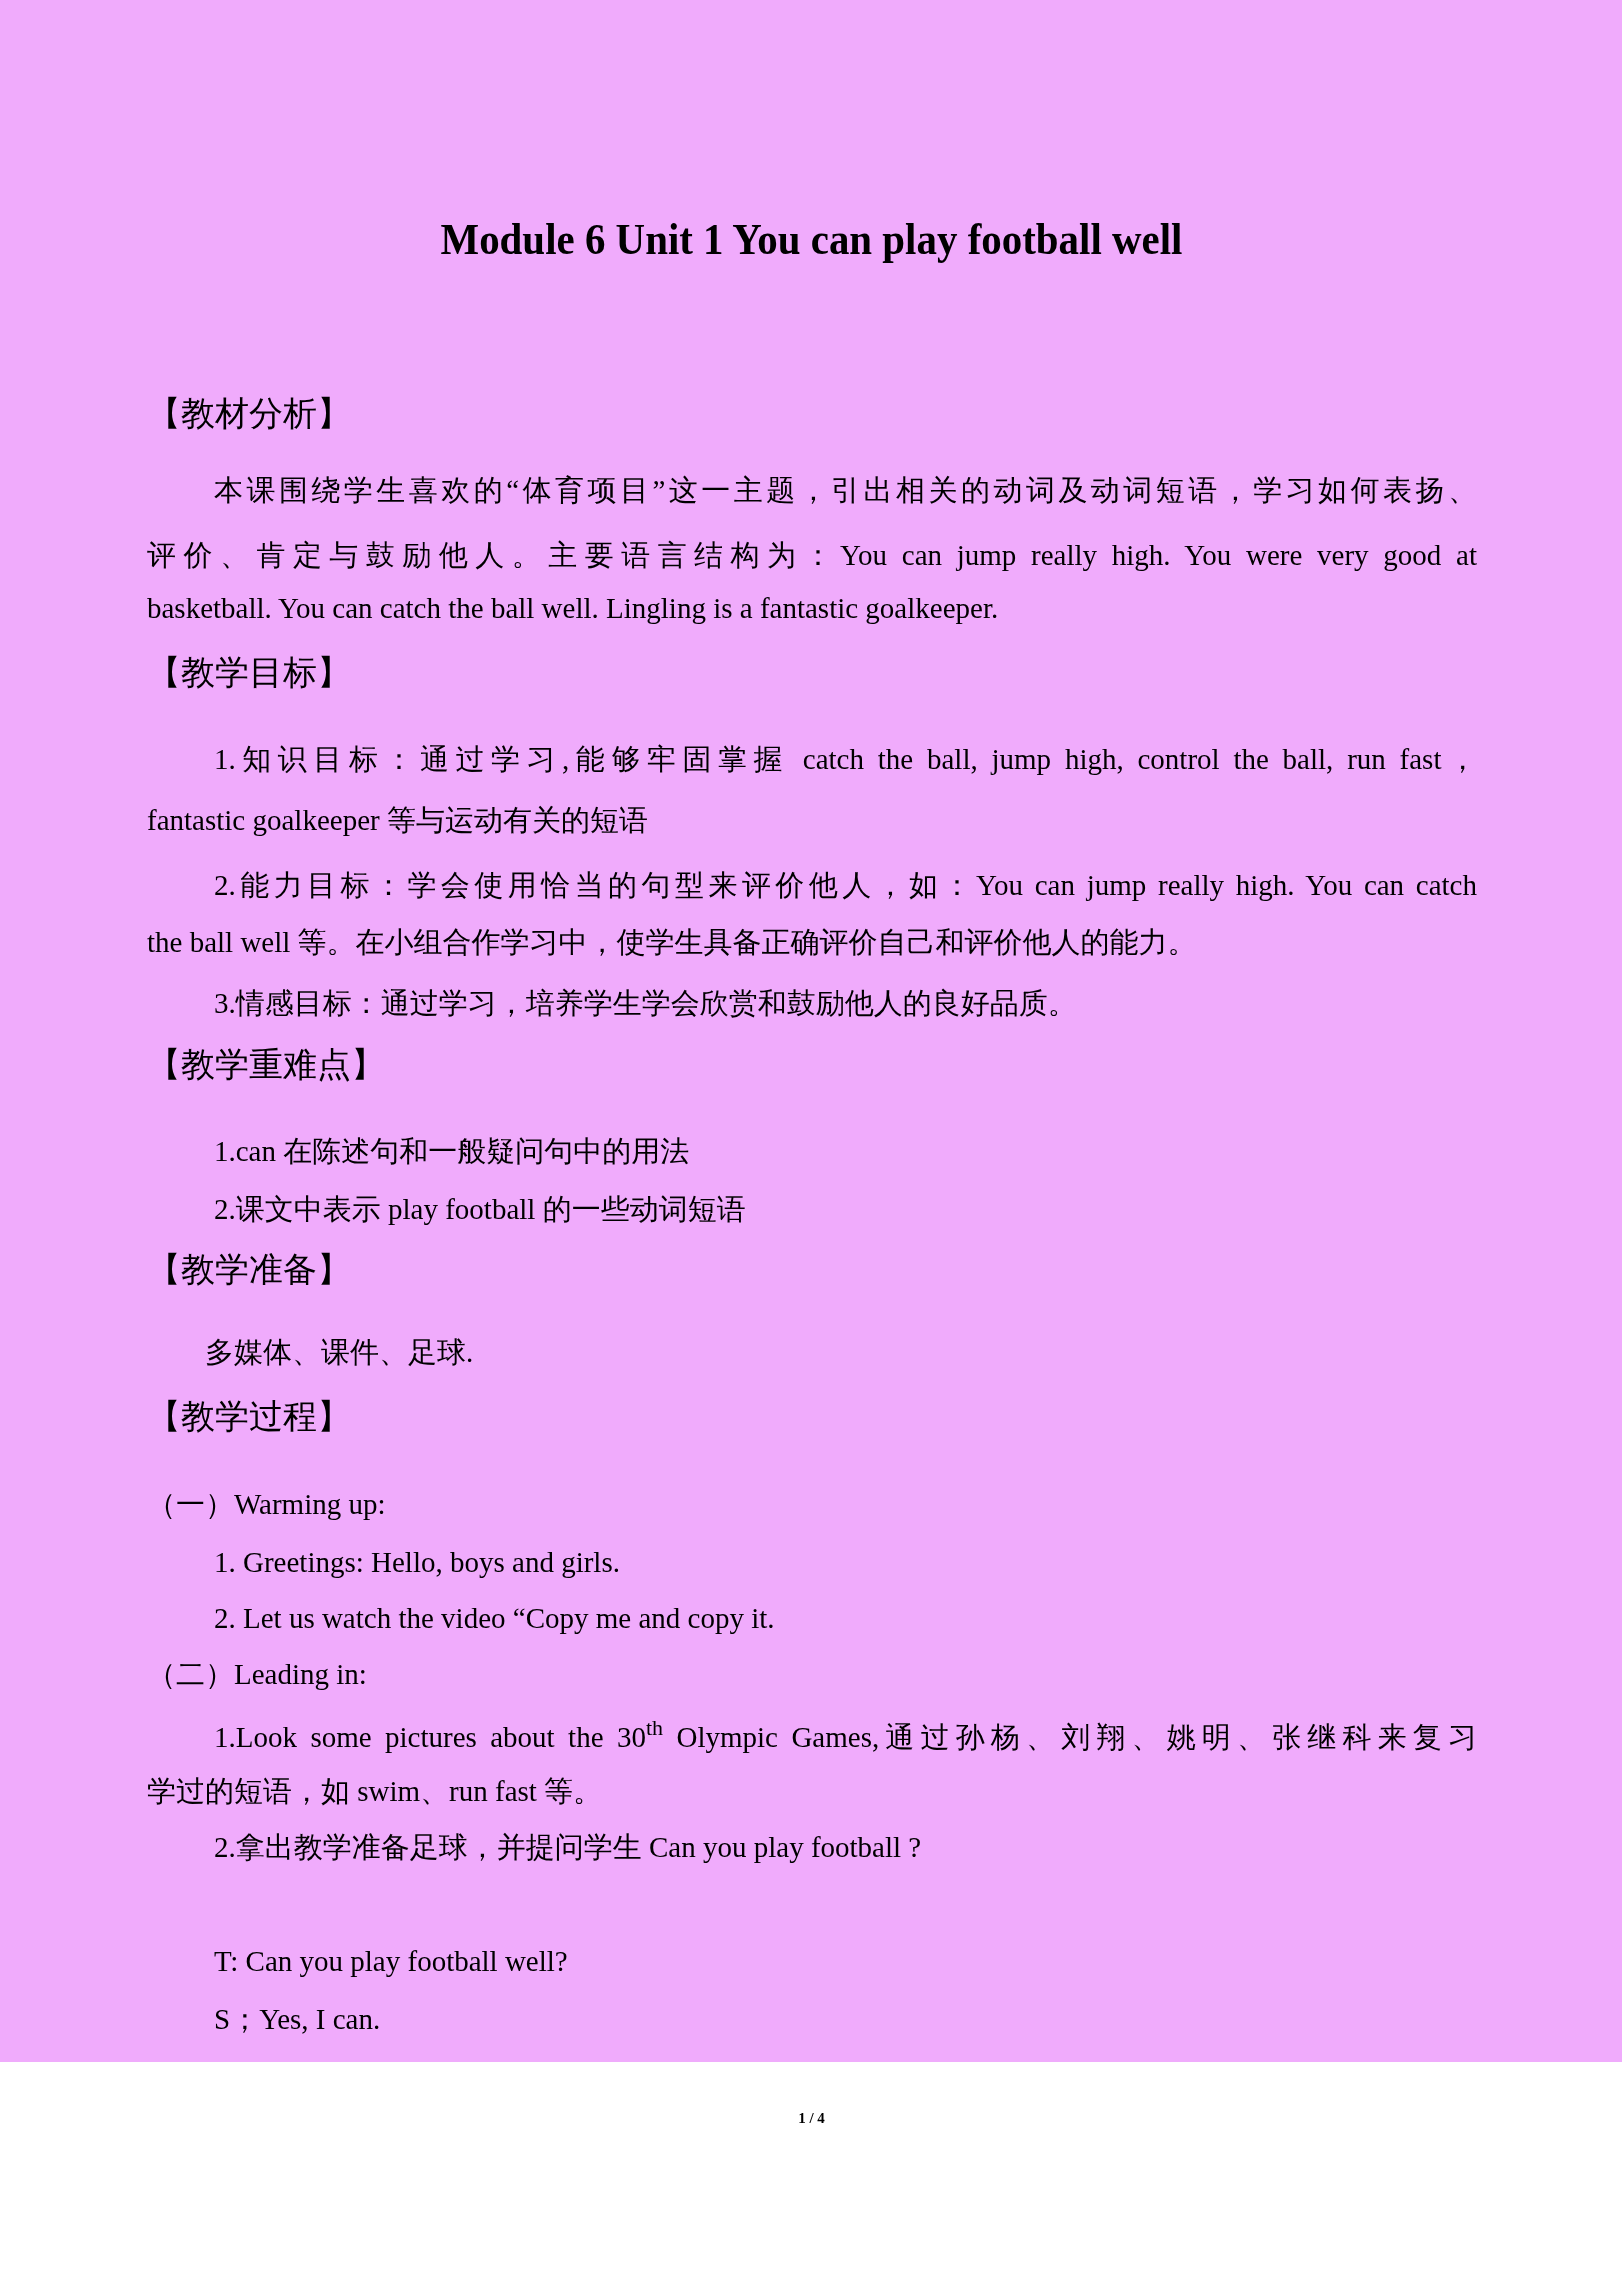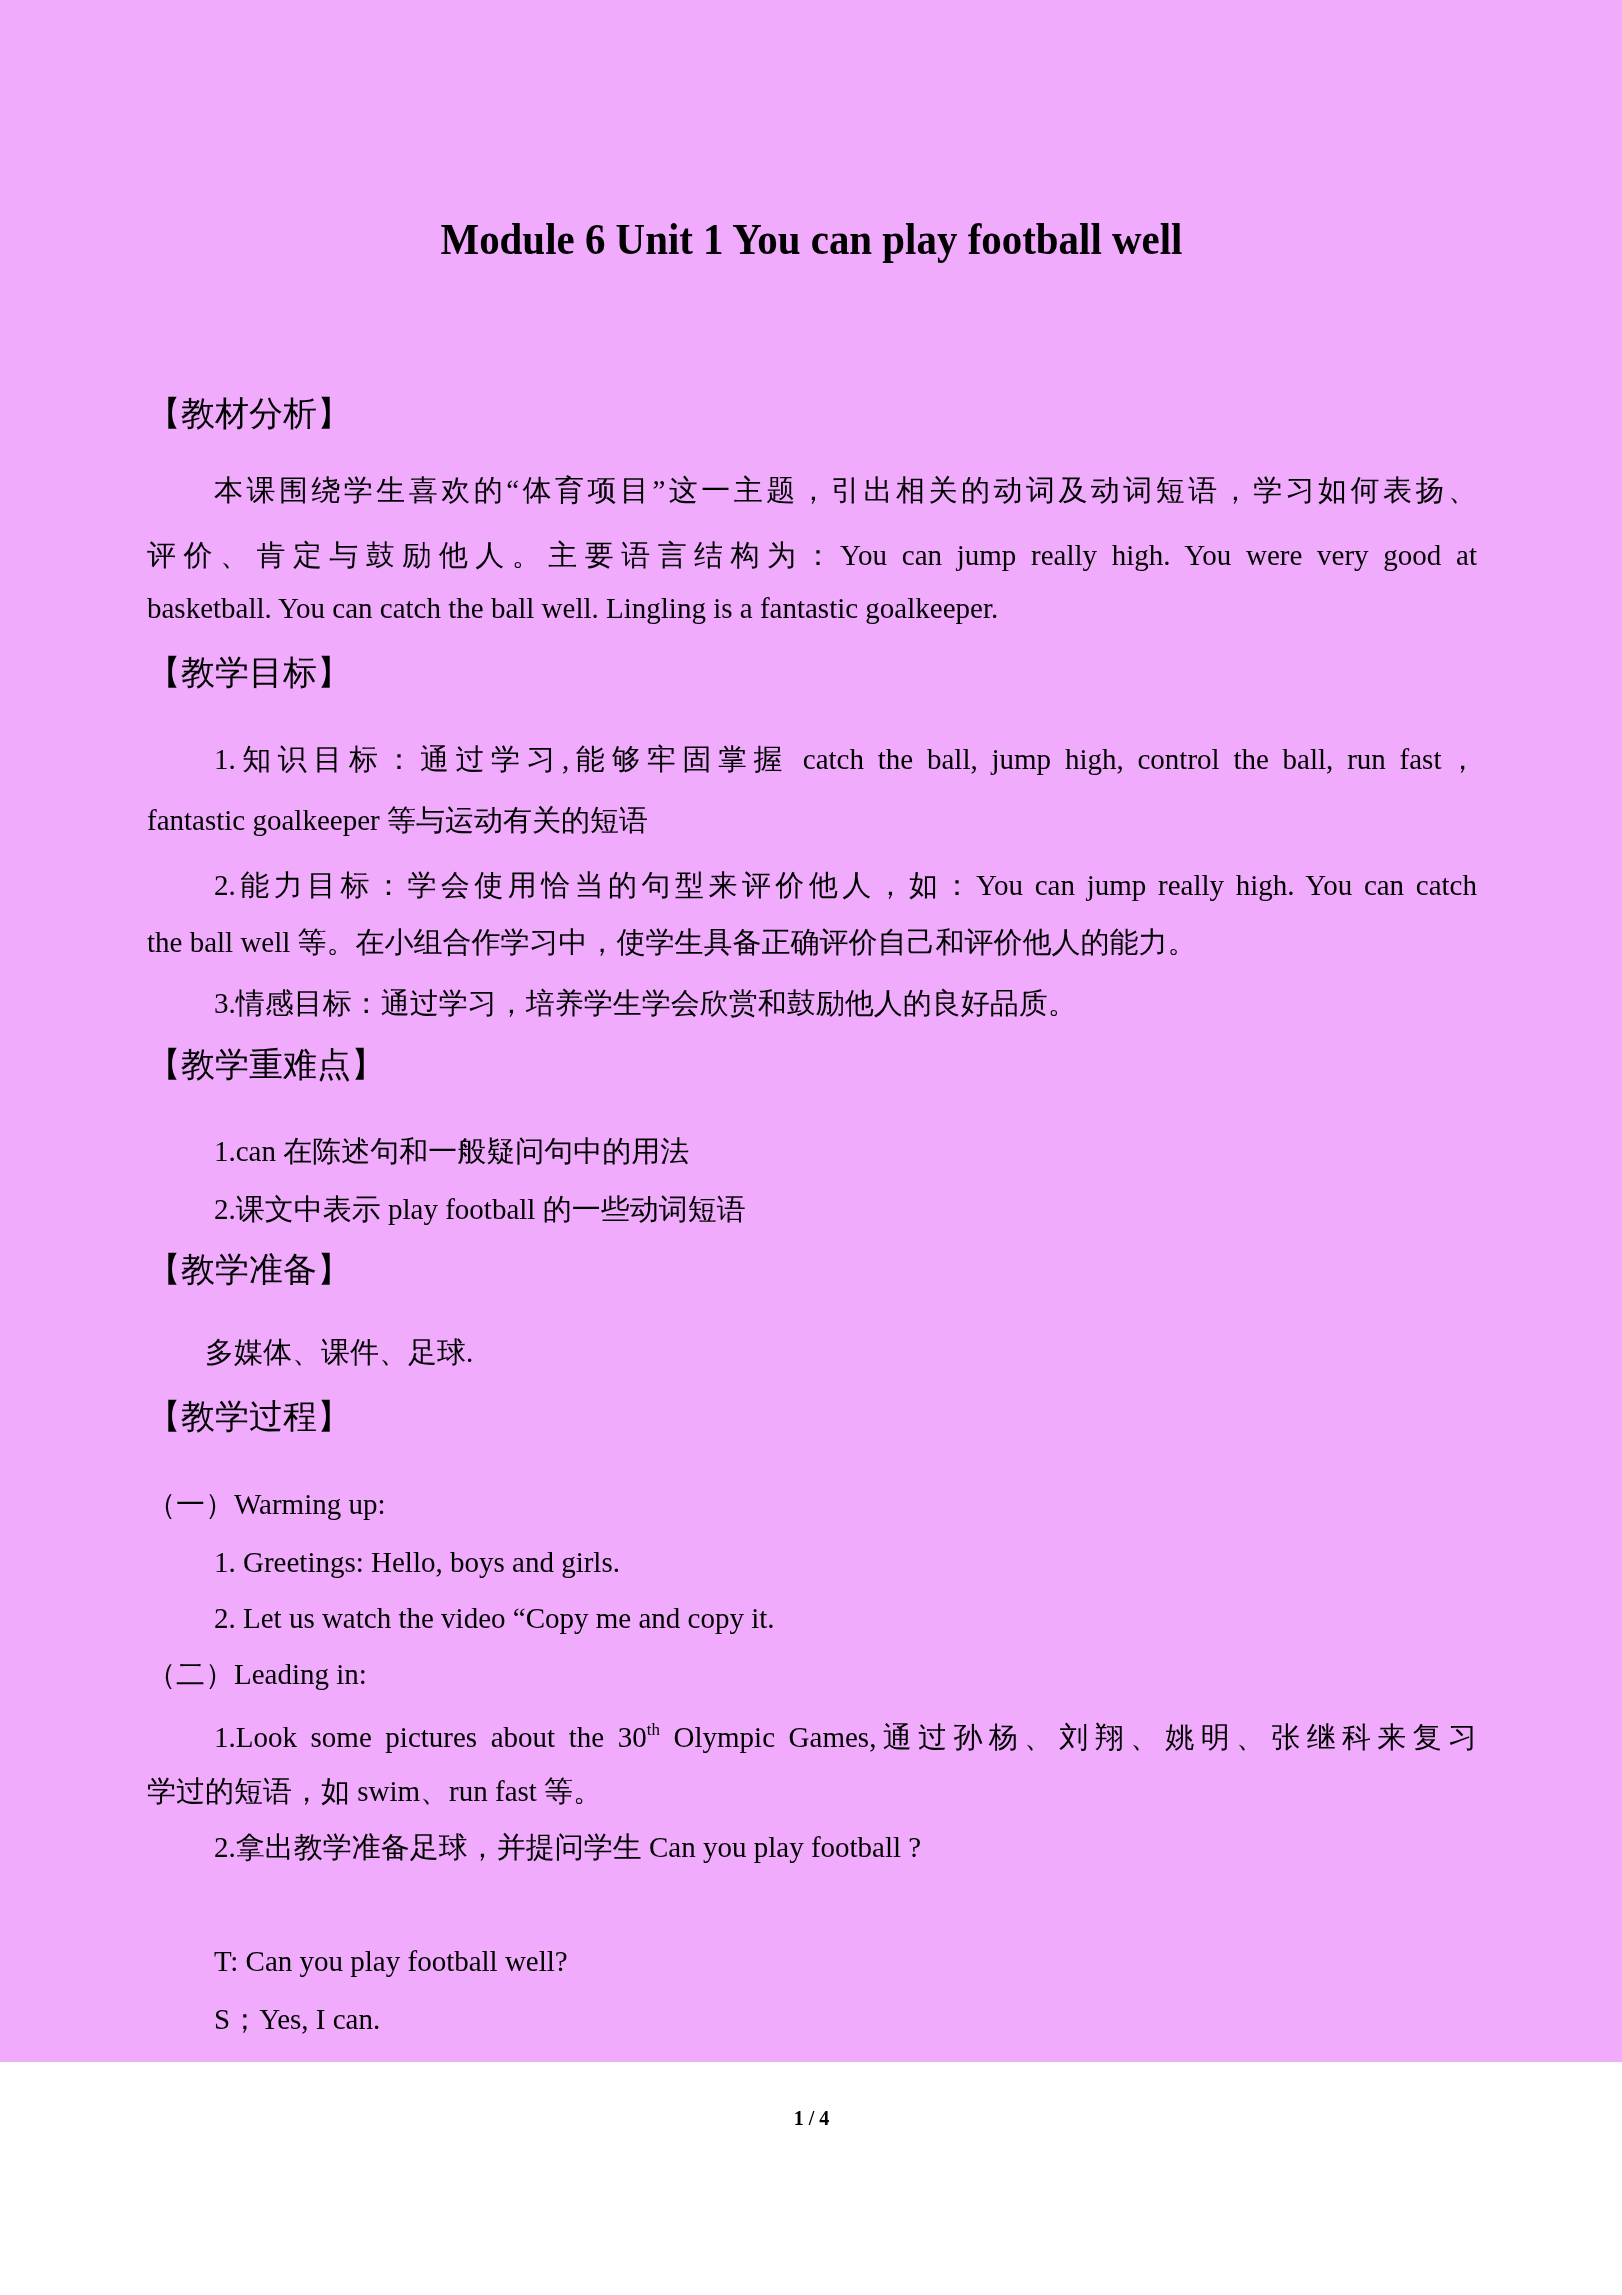--- a/index.html
+++ b/index.html
@@ -16,24 +16,24 @@
   }
   .line {
     position: absolute; left: 147px; width: 1330px;
     font-size: 29px; line-height: 58px; white-space: nowrap; height: 58px;
   }
   .line.justify { text-align: justify; text-align-last: justify; white-space: normal; overflow: hidden; }
   .indent { padding-left: 67px; box-sizing: border-box; }
   .heading {
     position: absolute; left: 147px; font-size: 34px; line-height: 58px; white-space: nowrap; height: 58px;
   }
-  sup { font-size: 17px; line-height: 0; vertical-align: 12px; }
+  sup { font-size: 22px; line-height: 0; vertical-align: 12px; }
   .pagenum {
     position: absolute; left: 0; width: 1623px; top: 2103px;
-    text-align: center; font-weight: bold; font-size: 20px; line-height: 30.5px;
+    text-align: center; font-weight: bold; font-size: 15px; line-height: 30.5px;
   }
 </style>
 </head>
 <body>
 
 <div class="page">
 
   <div class="title">Module  6 Unit  1 You can play football well</div>
 
   <div class="heading" style="top:385px">【教材分析】</div>

